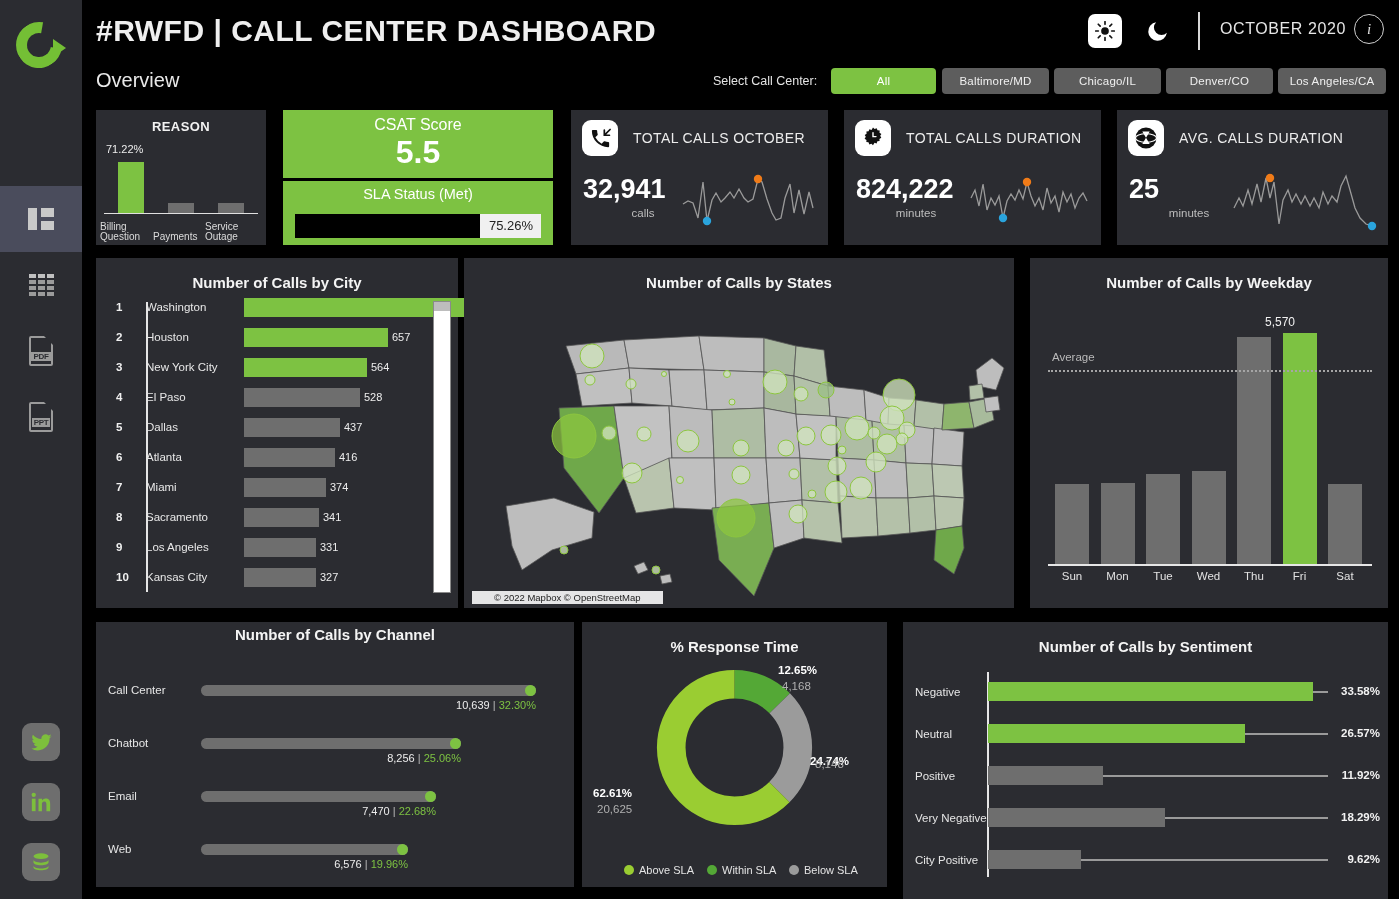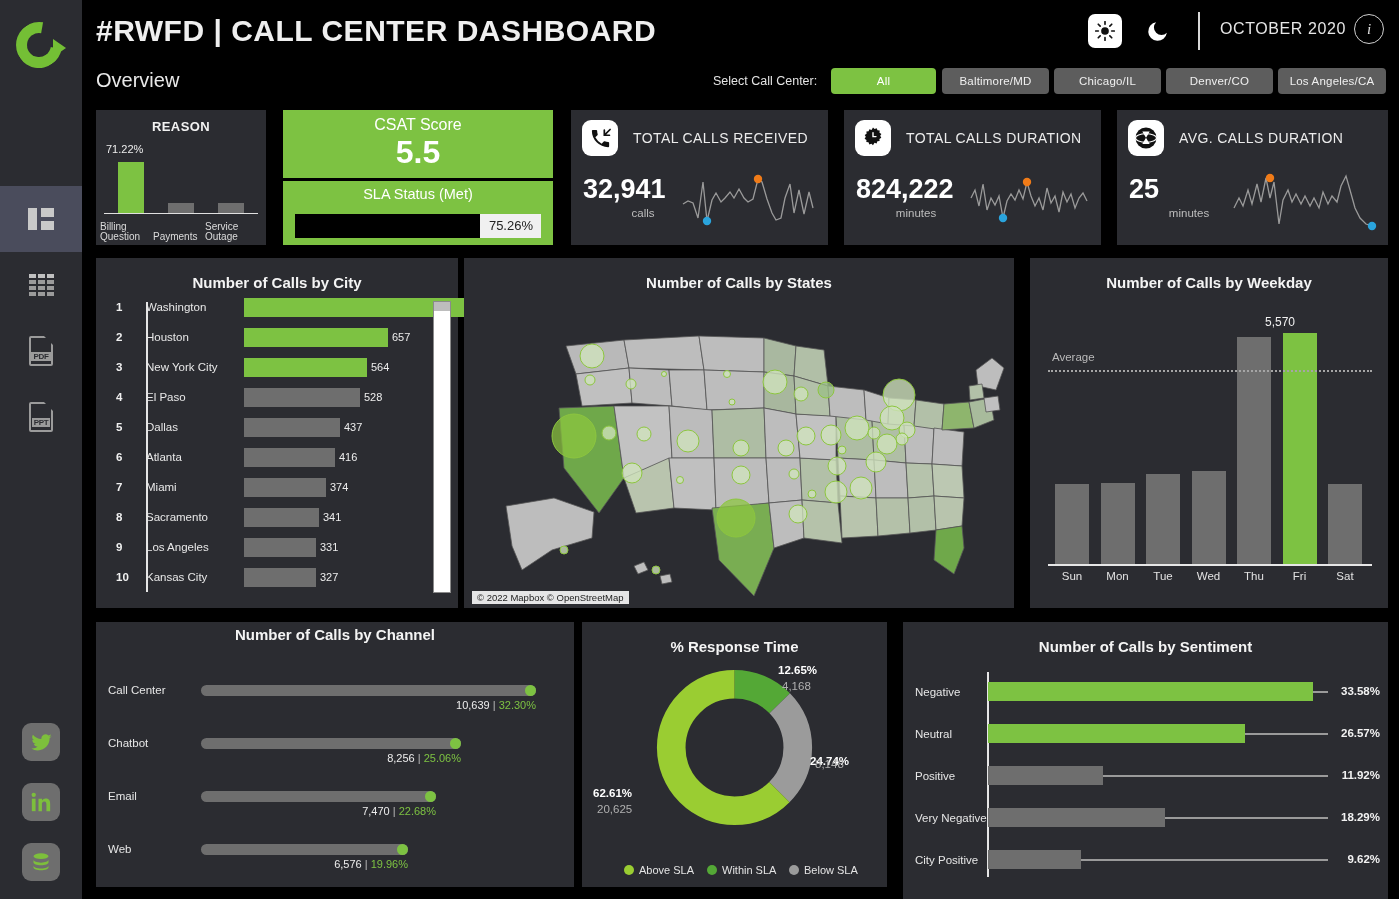--- a/index.html
+++ b/index.html
@@ -139,21 +139,21 @@
   .city-name { position: absolute; left: 50px; font-size: 11.5px; color: #e8e8e8; }
   .city-bar { position: absolute; left: 148px; height: 19px; }
   .city-val { position: absolute; font-size: 11px; color: #ededed; }
   #city-axis { position: absolute; left: 146px; top: 302px; width: 1.5px; height: 290px; background: #e6e6e6; }
   #city-scrollbar { position: absolute; left: 433px; top: 301px; width: 18px; height: 292px; background: #fff; border: 1px solid #8a8a8a; }
   #city-scrollthumb { position: absolute; left: 0; top: 0; width: 100%; height: 9px; background: #bdbdbd; }
   
   #map-sub { text-align: center; font-size: 10.5px; color: #b6b6b6; margin-top: 2px; }
   #map-attr {
     position: absolute; left: 8px; bottom: 4px; background: rgba(255,255,255,0.88);
-    color: #222; font-size: 9.5px; padding: 1px 5px;
+    color: #222; font-size: 9.5px; padding: 1px 22px;
   }
   
   .wbar { position: absolute; width: 34px; background: #6e6e6e; }
   .wbar.hl { background: #7dc242; }
   .wlab { position: absolute; top: 570px; width: 44px; text-align: center; font-size: 11.5px; color: #e2e2e2; }
   #wd-axis { position: absolute; left: 1048px; top: 564px; width: 324px; height: 1.5px; background: #e6e6e6; }
   #wd-avgline { position: absolute; left: 1048px; top: 370px; width: 324px; height: 0; border-top: 2px dotted #a5a5a5; }
   #wd-avglabel { position: absolute; left: 1052px; top: 351px; font-size: 11.5px; color: #b9b9b9; }
   #wd-maxlabel { position: absolute; left: 1265px; top: 315px; font-size: 12px; color: #f0f0f0; }
   
@@ -306,21 +306,21 @@
   </div>
 </div>
 
 <div class="card kpi" id="kpi0" style="left:571px;width:257px">
   <div class="kpi-icon">
     <svg width="23" height="23" viewBox="0 0 24 24" fill="#111">
       <path d="M6.6 10.8a15.1 15.1 0 0 0 6.6 6.6l2.2-2.2a1 1 0 0 1 1-.24 11.4 11.4 0 0 0 3.6.57 1 1 0 0 1 1 1V20a1 1 0 0 1-1 1A17 17 0 0 1 3 4a1 1 0 0 1 1-1h3.5a1 1 0 0 1 1 1 11.4 11.4 0 0 0 .57 3.6 1 1 0 0 1-.25 1z"></path>
       <path d="M22 2.6 16.6 8M16 3.3V8.6h5.3" stroke="#111" stroke-width="1.8" fill="none" stroke-linecap="round"></path>
     </svg>
   </div>
-  <div class="kpi-title" style="left:62px">TOTAL CALLS RECEIVED</div>
+  <div class="kpi-title" style="left:62px">TOTAL CALLS OCTOBER</div>
   <div class="kpi-num">32,941</div>
   <div class="kpi-unit">calls</div>
   <svg class="spark" style="left:110px" width="135" height="66">
     <polyline fill="none" stroke="#9a9a9a" stroke-width="1.3" points="2,36 7,33 12,35 17,50 22,14 26,53 31,32 35,25 40,34 44,30 49,24 53,30 58,21 63,30 67,34 72,31 77,11 81,14 86,31 91,45 95,52 100,50 104,30 109,16 113,45 118,22 123,46 128,24 132,40"></polyline>
     <circle cx="77" cy="11" r="4.2" fill="#f07b18"></circle>
     <circle cx="26" cy="53" r="4.2" fill="#2aa4dd"></circle>
   </svg>
 </div>
 
 <div class="card kpi" id="kpi1" style="left:844px;width:257px">

